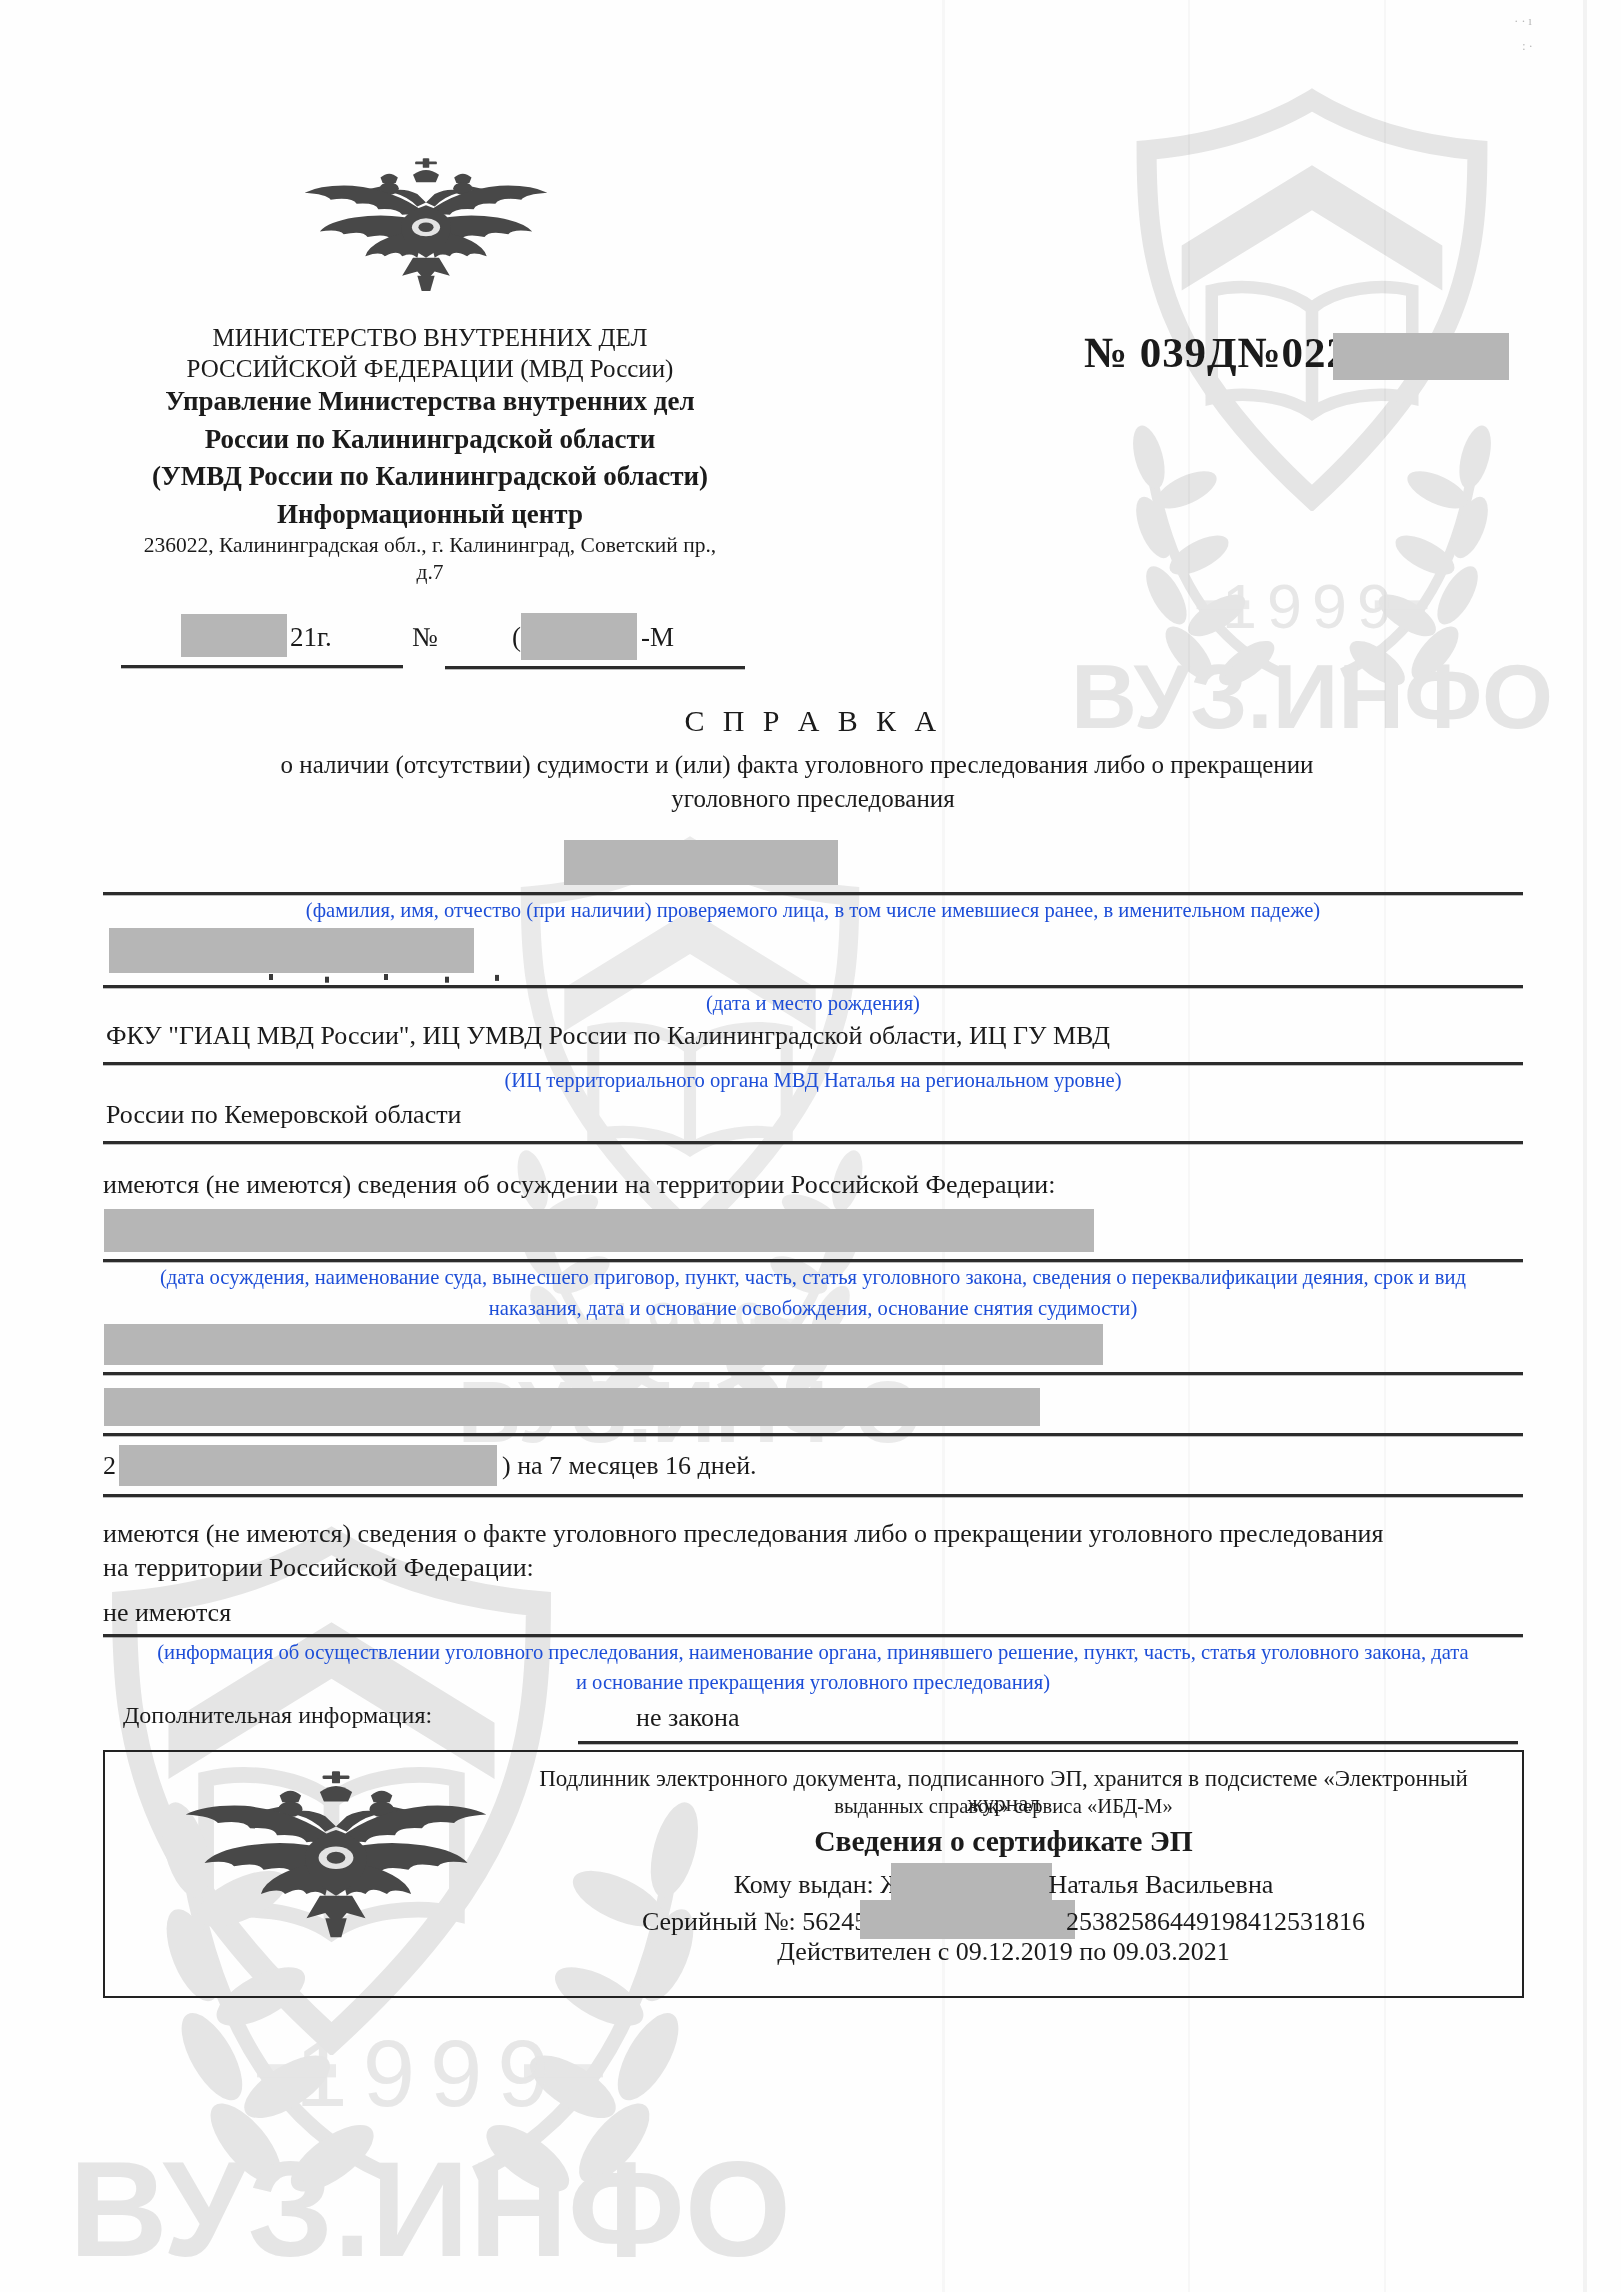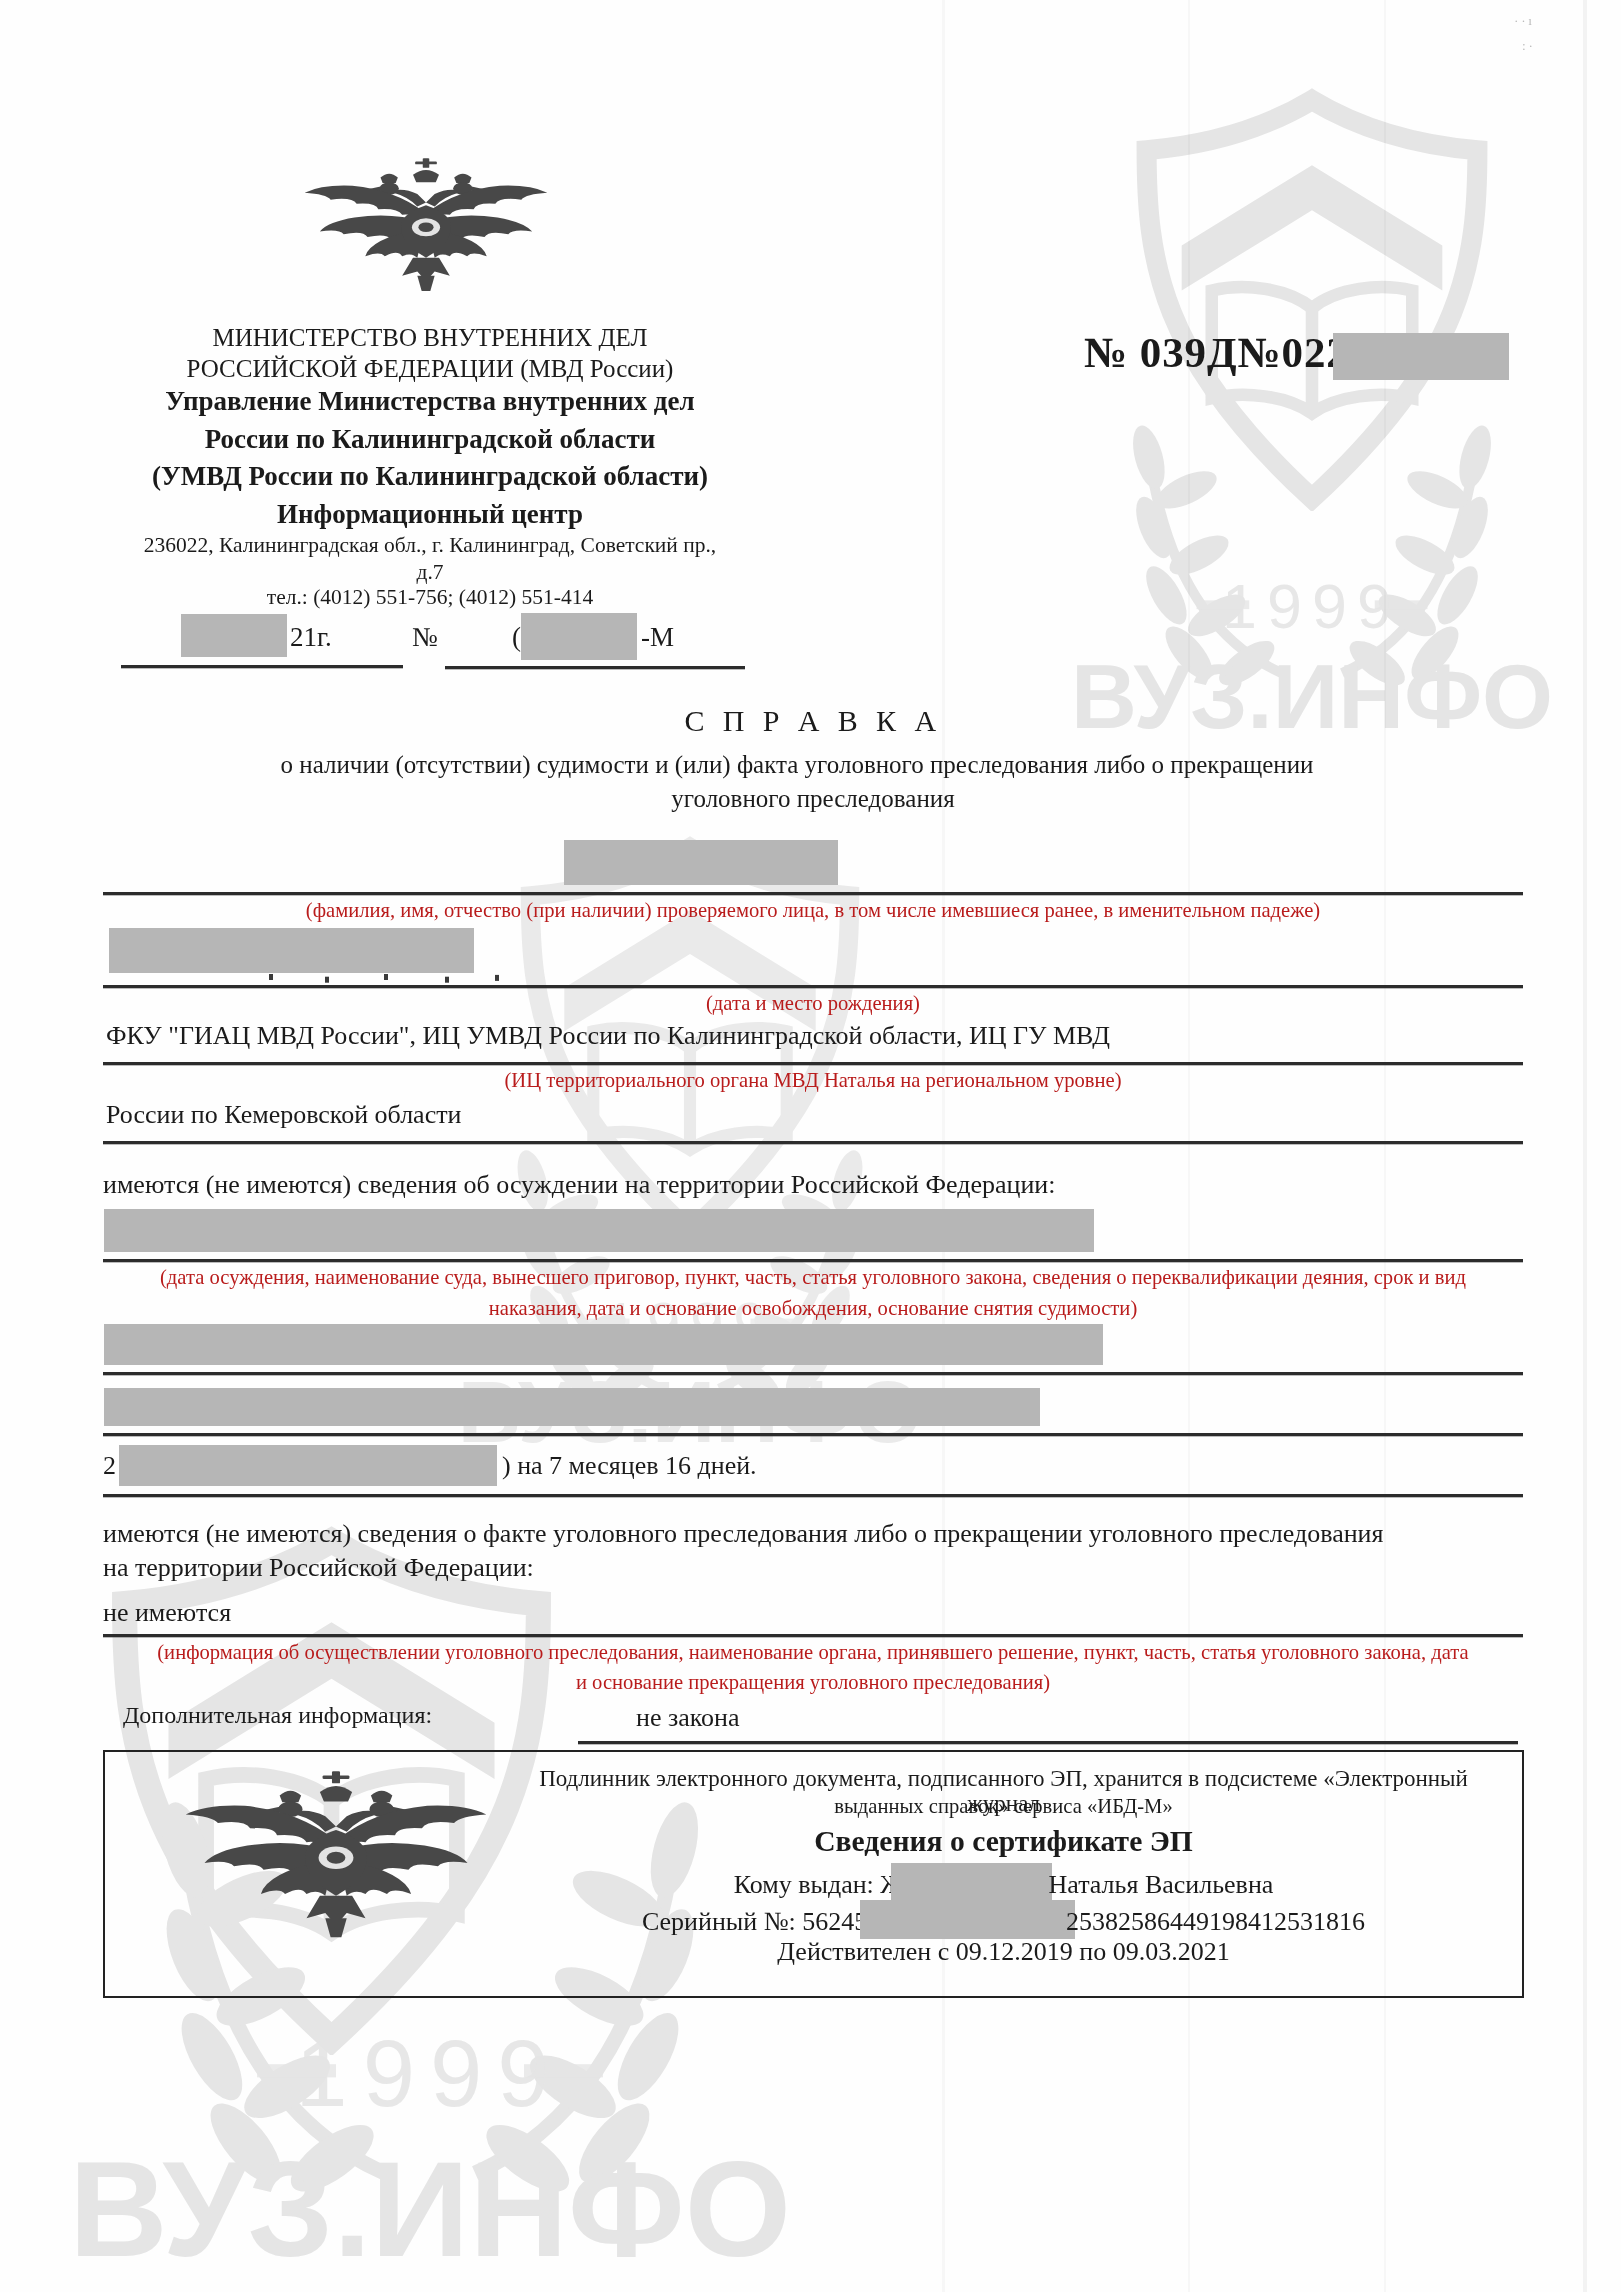--- a/index.html
+++ b/index.html
@@ -18,21 +18,21 @@
   .wm-strong { color:#e5e5e5; }
   .wm-soft   { color:#eaeaea; }
 
   
   .c { position:absolute; z-index:2; }
   .hline { position:absolute; z-index:2; left:103px; width:654px; text-align:center; line-height:1.1; }
   .f27 { font-size:25px; }
   .fb  { font-size:27px; font-weight:bold; }
   .f24 { font-size:21.5px; }
   .txt { font-size:26px; }
-  .cap { position:absolute; z-index:2; left:103px; width:1420px; text-align:center; font-size:20.6px; color:#b91c1c; }
+  .cap { position:absolute; z-index:2; left:103px; width:1420px; text-align:center; font-size:20.6px; color:#1d4ed8; }
   .rule { position:absolute; z-index:2; height:2.7px; background:#2c2c2c; box-shadow:0 0.9px 0 rgba(44,44,44,0.35); }
   .redact { position:absolute; z-index:3; background:#b6b6b6; }
   .redact-inline { display:inline-block; background:#b6b6b6; vertical-align:-9px; }
   .docnum { font-size:43px; font-weight:bold; letter-spacing:0.9px; }
   .title-h { font-size:30px; letter-spacing:5.4px; }
   .subtitle { font-size:25px; }
   .certbox { position:absolute; z-index:2; border:2.7px solid #222; background:transparent; }
   .certtxt { position:absolute; z-index:2; text-align:center; line-height:1.1; }
   .scan-dots { position:absolute; z-index:3; width:3.6px; height:6.3px; background:#3a3a3a;
                box-shadow:56px 2.7px 0 #3a3a3a, 115px 0 0 #3a3a3a, 176px 2.7px 0 #3a3a3a, 226px 0.9px 0 #3a3a3a; }
@@ -151,21 +151,20 @@
   </div>
 
   <div class="hline f27" style="top:324px;">МИНИСТЕРСТВО ВНУТРЕННИХ ДЕЛ</div>
   <div class="hline f27" style="top:355px;text-align:center;">РОССИЙСКОЙ ФЕДЕРАЦИИ (МВД России)</div>
   <div class="hline fb" style="top:387px;">Управление Министерства внутренних дел</div>
   <div class="hline fb" style="top:425px;">России по Калининградской области</div>
   <div class="hline fb" style="top:462px;">(УМВД России по Калининградской области)</div>
   <div class="hline fb" style="top:500px;">Информационный центр</div>
   <div class="hline f24" style="top:534px;">236022, Калининградская обл., г. Калининград, Советский пр.,</div>
   <div class="hline f24" style="top:561px;">д.7</div>
-  <div class="hline f24" style="top:586px;">тел.: (4012) 551-756; (4012) 551-414</div>
 
   <div class="c docnum" style="left:1084px; top:328px;">№ 039Д№022</div>
   <div class="redact" style="left:1333px; top:333px; width:176px; height:47px;"></div>
 
   <div class="redact" style="left:181px; top:614px; width:106px; height:43px;"></div>
   <div class="c" style="left:290px; top:622px; font-size:27px;">21г.</div>
   <div class="c" style="left:412px; top:622px; font-size:27px;">№</div>
   <div class="c" style="left:512px; top:622px; font-size:27px;">(</div>
   <div class="redact" style="left:521px; top:613px; width:116px; height:47px;"></div>
   <div class="c" style="left:641px; top:622px; font-size:27px;">-М</div>

